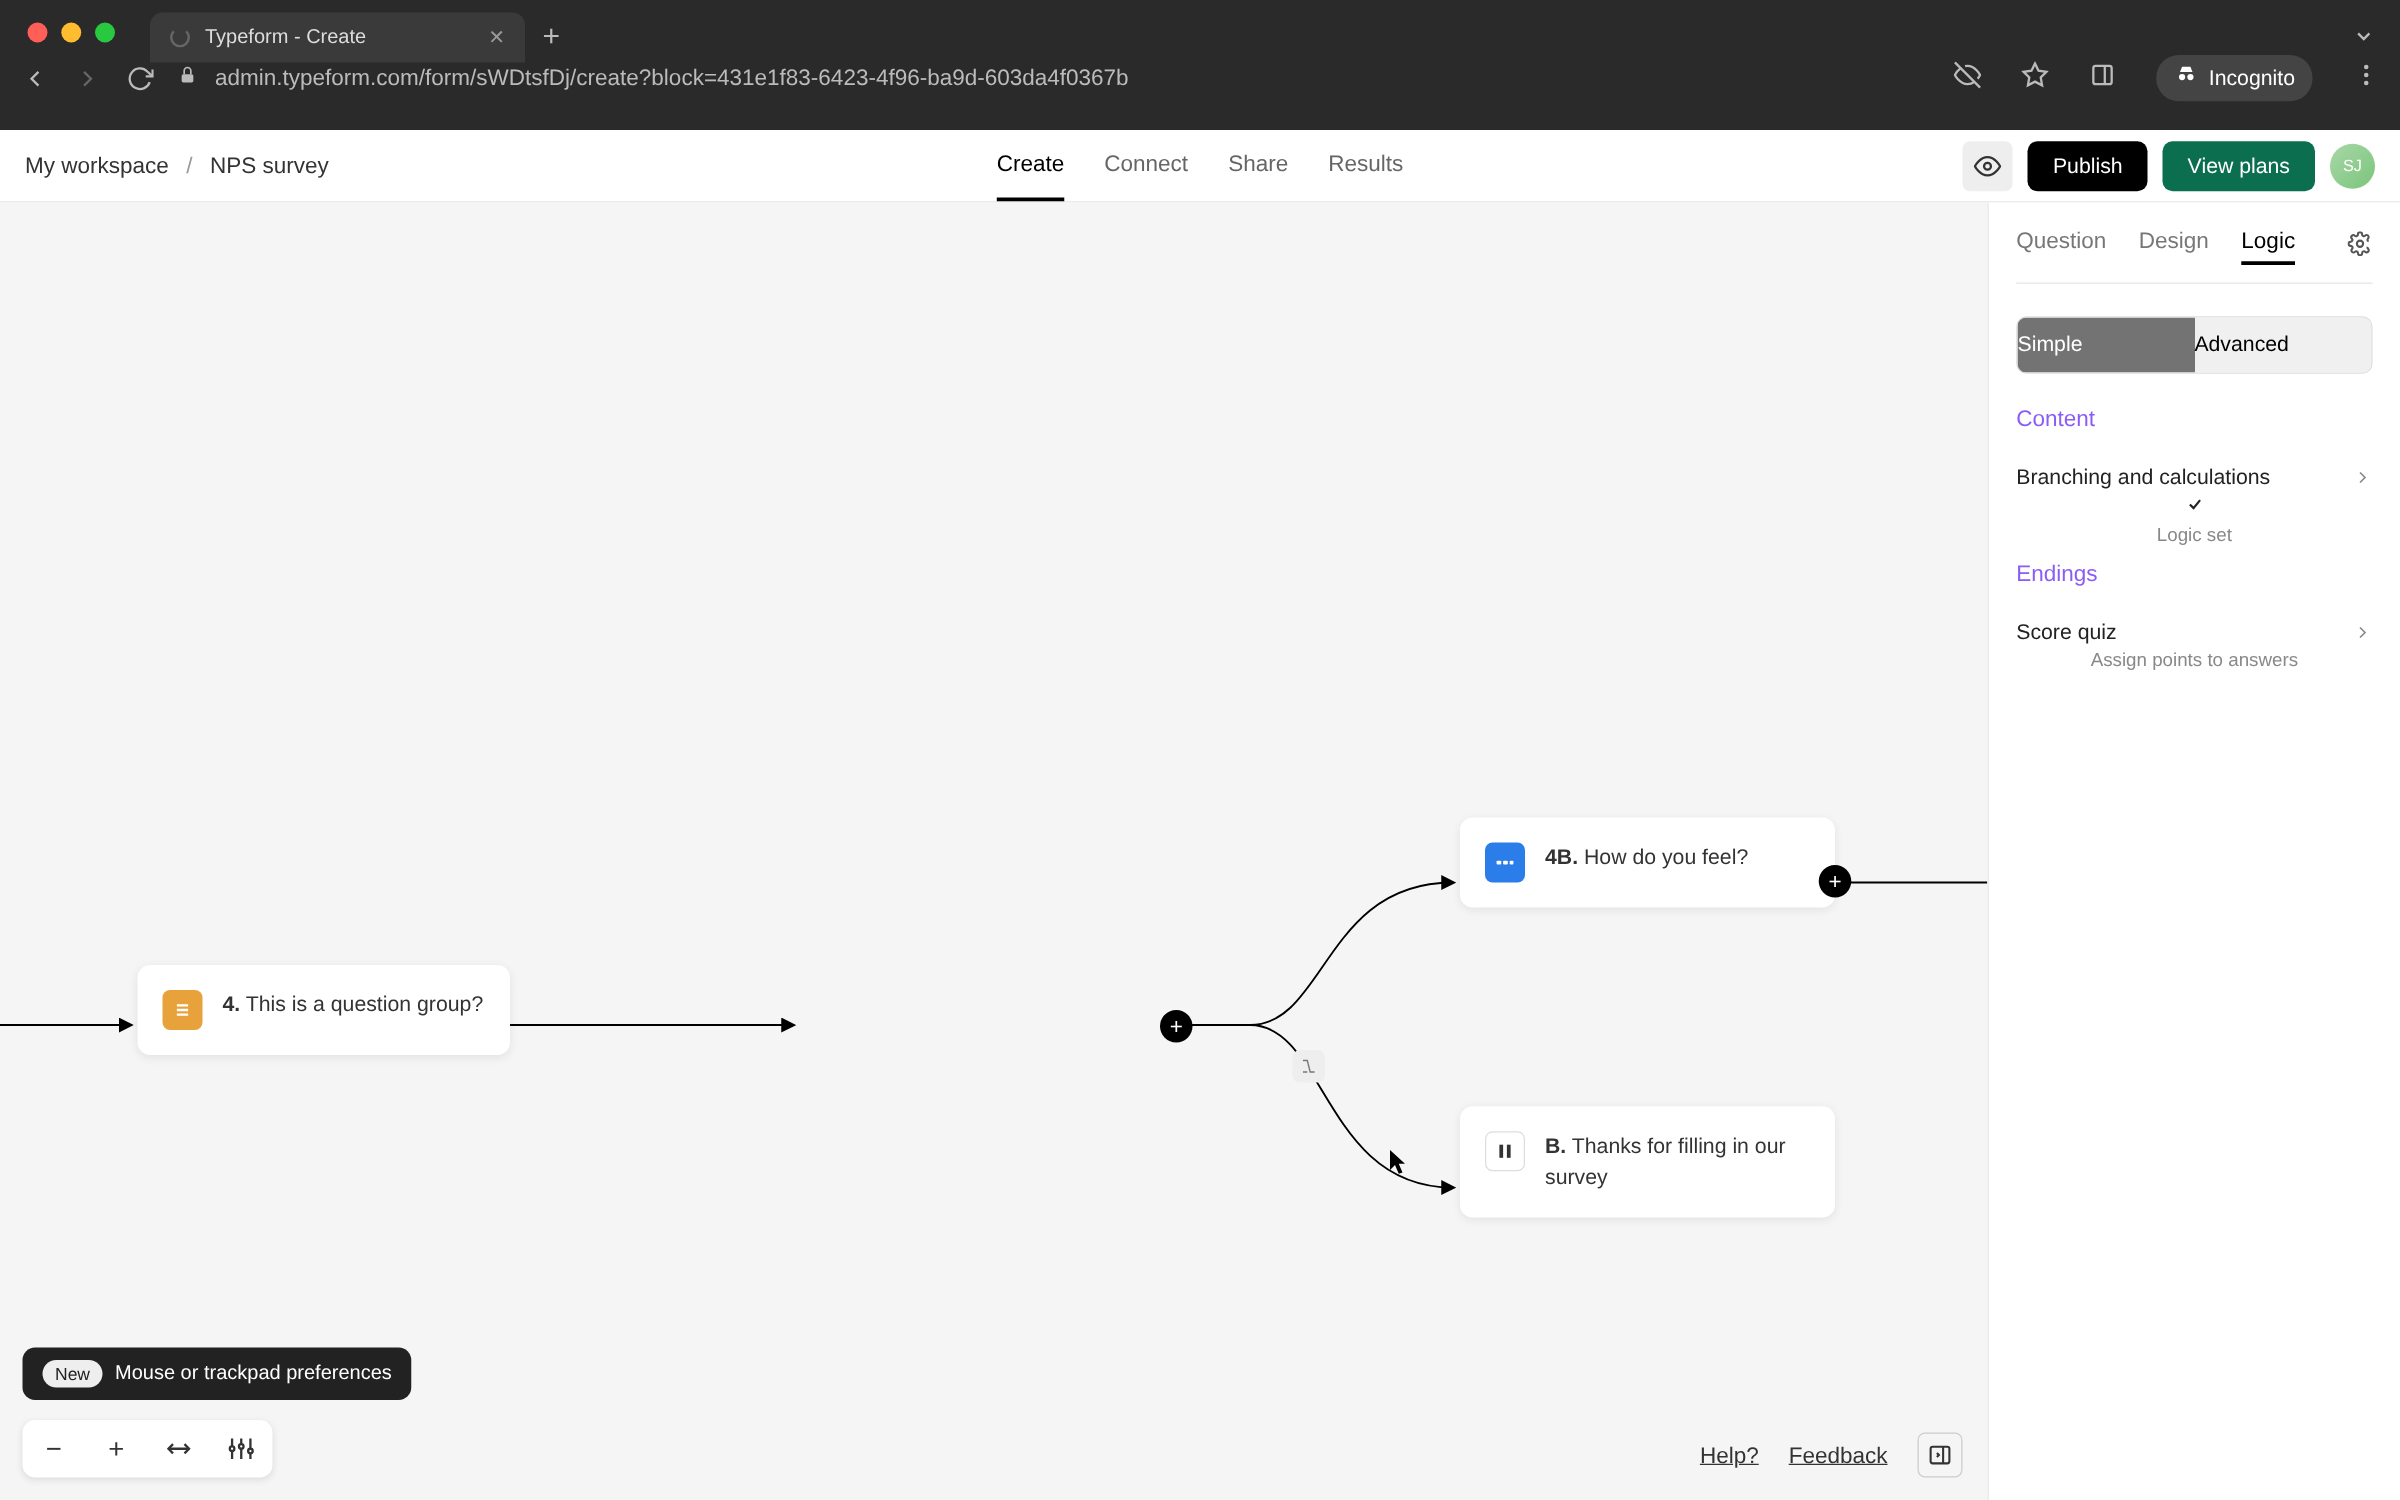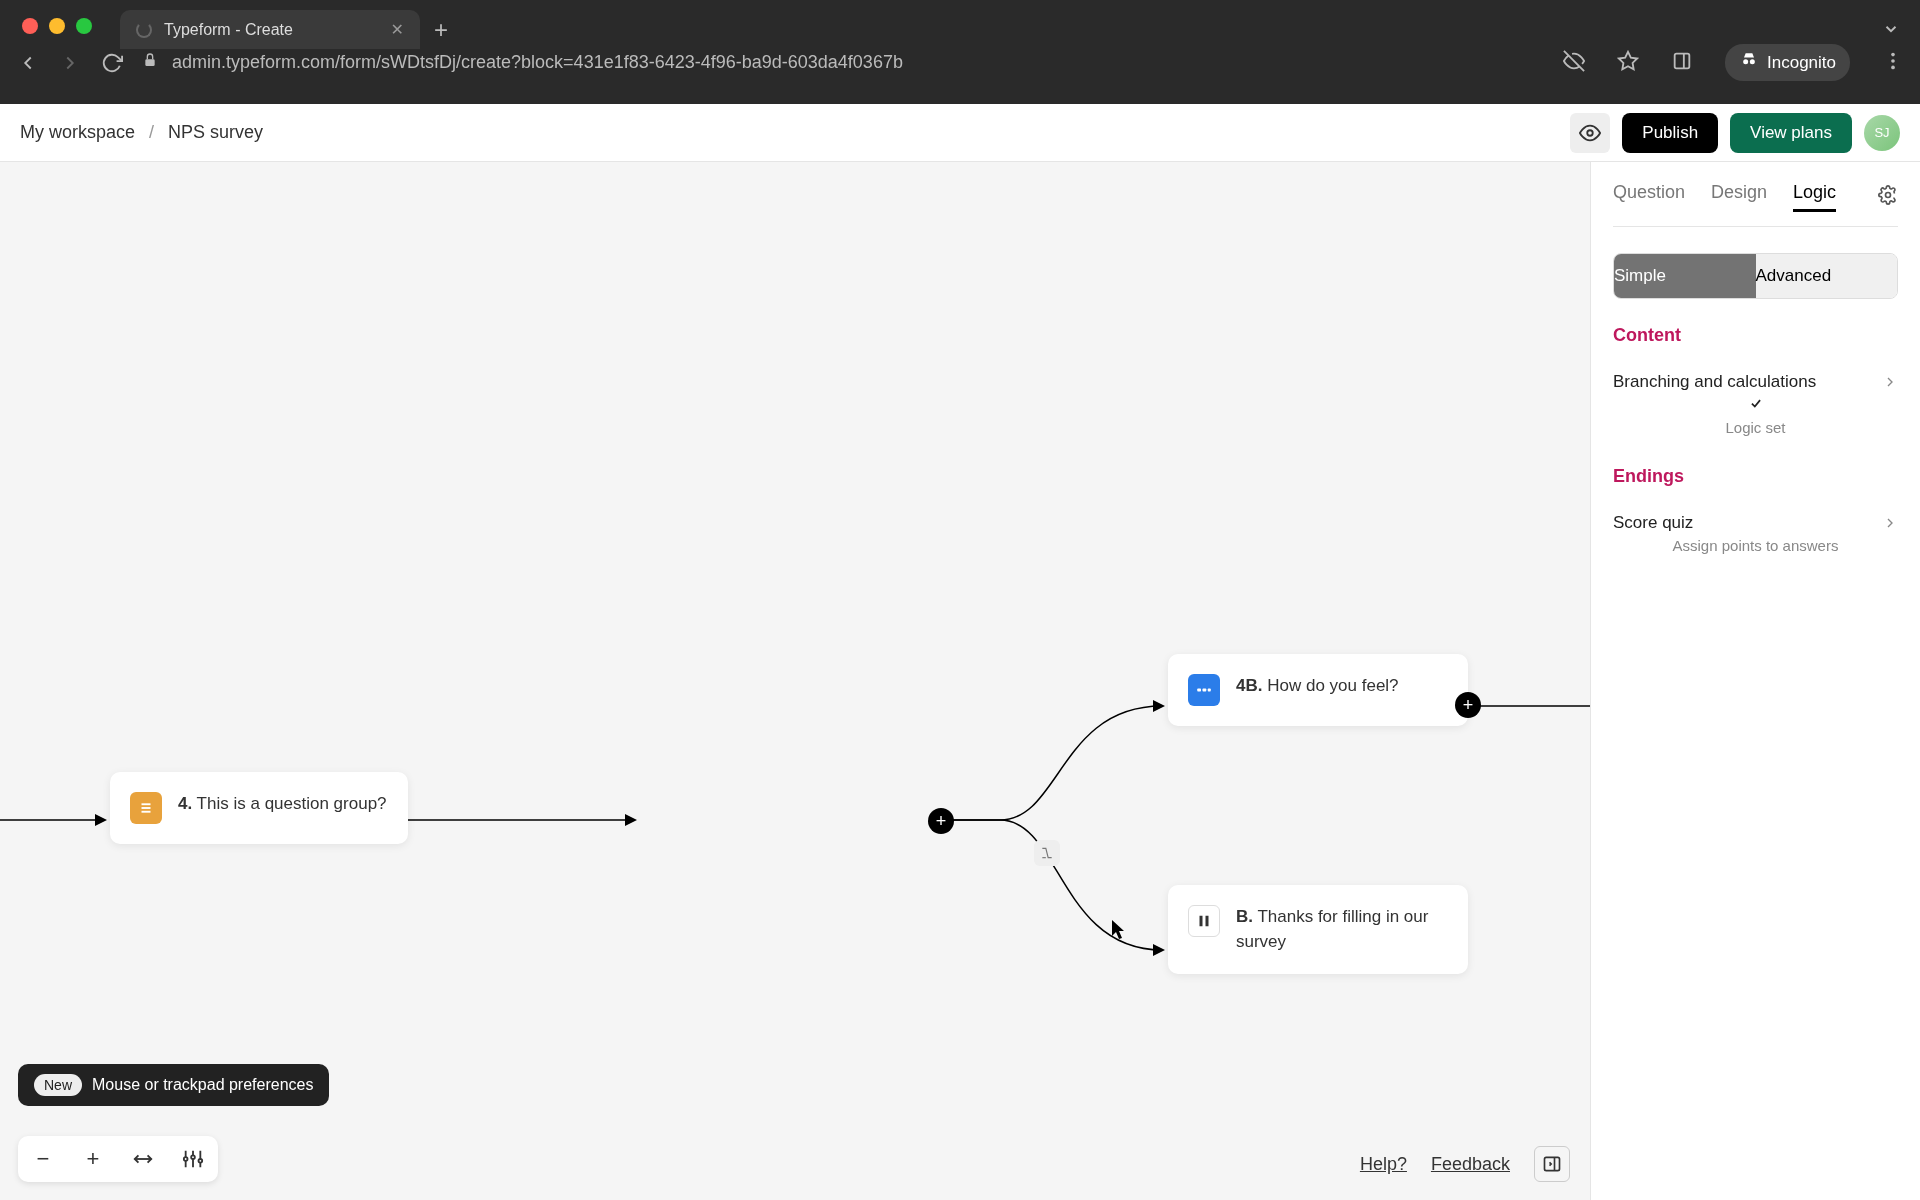--- a/index.html
+++ b/index.html
@@ -69,29 +69,29 @@
 .right-panel { position: absolute; top: 162px; right: 0; width: 330px; bottom: 0; background: #fff; border-left: 1px solid #e5e5e5; padding: 0 22px; }
 .panel-tabs { display: flex; gap: 26px; padding: 20px 0 14px; border-bottom: 1px solid #e5e5e5; align-items: center; }
 .panel-tab { font-size: 18px; color: #777; cursor: pointer; padding-bottom: 6px; border-bottom: 3px solid transparent; }
 .panel-tab.active { color: #000; font-weight: 500; border-bottom-color: #000; }
 .panel-gear { margin-left: auto; color: #555; cursor: pointer; }
 
 .segmented { display: flex; margin: 26px 0; border-radius: 8px; overflow: hidden; border: 1px solid #ddd; }
 .seg-opt { flex: 1; text-align: left; padding: 12px 0; font-size: 17px; background: #f0f0f0; cursor: pointer; }
 .seg-opt.active { background: #737373; color: #fff; }
 
-.section-title { font-size: 18px; font-weight: 700; color: #be185d; margin: 18px 0 14px; }
+.section-title { font-size: 18px; font-weight: 400; color: #8b5cf6; margin: 0 0 14px; }
 .panel-item { padding: 12px 0; cursor: pointer; position: relative; }
 .panel-item-title { font-size: 17px; color: #222; font-weight: 500; }
 .panel-item-sub { font-size: 15px; color: #888; margin-top: 4px; display: flex; align-items: center; gap: 6px; flex-direction: column; }
 .panel-chevron { position: absolute; right: 0; top: 14px; color: #888; }
 .logic-check { color: #222; }
 
 
-.bottom-left { position: absolute; bottom: 18px; left: 18px; display: flex; flex-direction: column; gap: 30px; align-items: flex-start; }
+.bottom-left { position: absolute; bottom: 18px; left: 18px; display: flex; flex-direction: column; gap: 16px; align-items: flex-start; }
 .tooltip-bubble { background: #222; color: #fff; padding: 10px 16px; border-radius: 10px; font-size: 16px; display: flex; align-items: center; gap: 10px; }
 .new-badge { background: #eee; color: #222; padding: 3px 10px; border-radius: 12px; font-size: 14px; font-weight: 500; }
 .zoom-bar { background: #fff; border-radius: 10px; box-shadow: 0 2px 6px rgba(0,0,0,0.1); display: flex; align-items: center; }
 .zoom-btn { width: 50px; height: 46px; display: flex; align-items: center; justify-content: center; font-size: 22px; cursor: pointer; color: #333; }
 
 .bottom-right { position: absolute; bottom: 18px; right: 350px; display: flex; gap: 24px; align-items: center; font-size: 18px; }
 .br-link { text-decoration: underline; color: #333; cursor: pointer; }
 .collapse-btn { width: 36px; height: 36px; border: 1px solid #ccc; border-radius: 6px; display: flex; align-items: center; justify-content: center; cursor: pointer; }
 
 .cursor-pointer { position: absolute; top: 920px; left: 1112px; }
@@ -182,20 +182,26 @@
     </div>
   </div>
 </div>
 
 <div class="app-header">
   <div class="breadcrumb">
     <span>My workspace</span>
     <span class="breadcrumb-sep">/</span>
     <span>NPS survey</span>
   </div>
+  <div class="main-tabs">
+    <div class="main-tab active">Create</div>
+    <div class="main-tab">Connect</div>
+    <div class="main-tab">Share</div>
+    <div class="main-tab">Results</div>
+  </div>
   <div class="header-right">
     <div class="preview-btn">
       <svg width="22" height="22" viewBox="0 0 24 24" fill="none" stroke="#333" stroke-width="2">
           <path d="M1 12s4-8 11-8 11 8 11 8-4 8-11 8-11-8-11-8z"></path>
           <circle cx="12" cy="12" r="3"></circle>
         </svg>
     </div>
     <div class="publish-btn">Publish</div>
     <div class="view-plans-btn">View plans</div>
     <div class="avatar">SJ</div>

